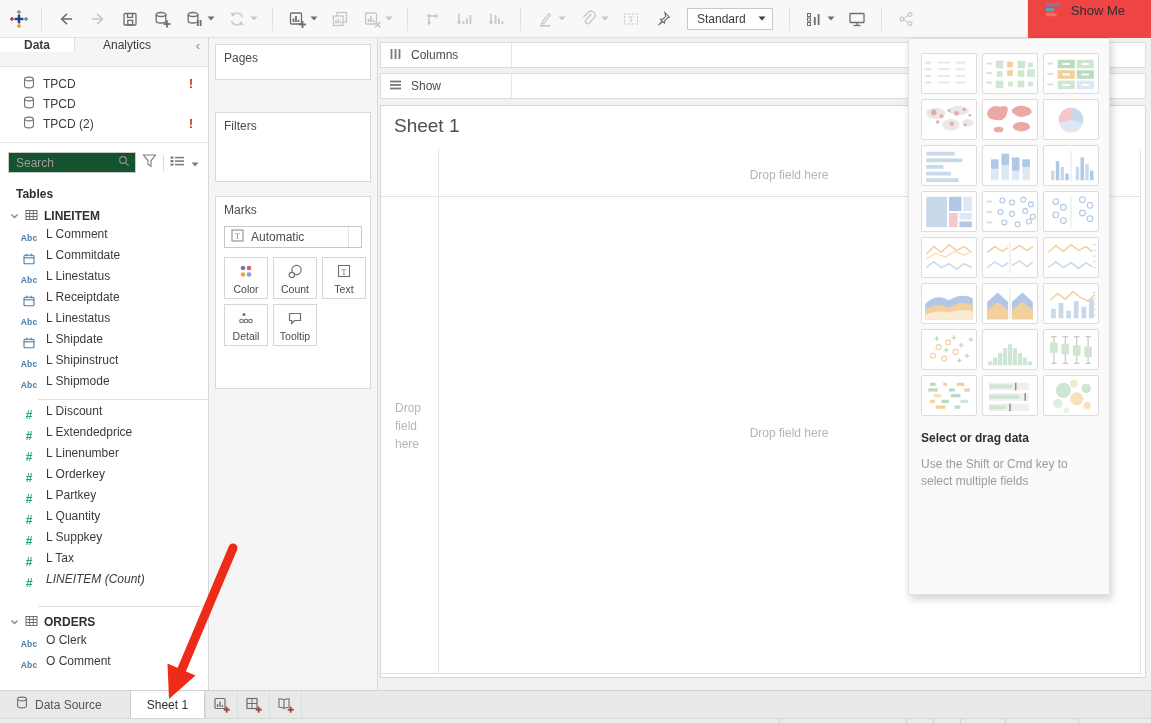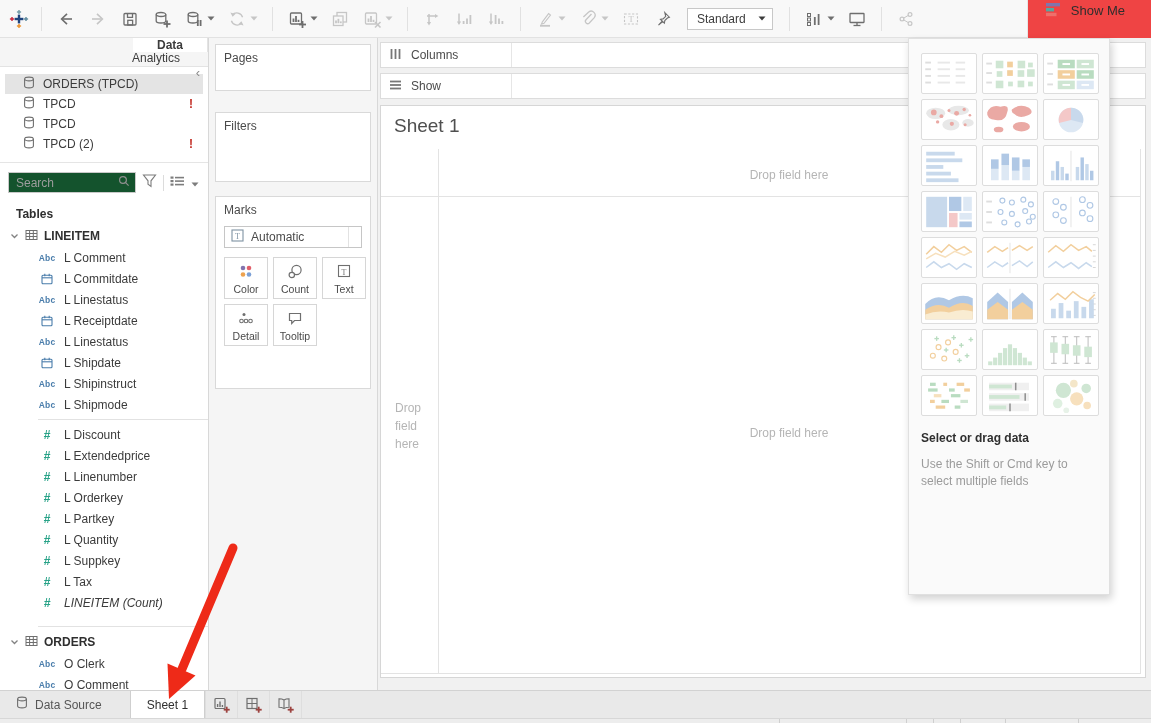--- a/index.html
+++ b/index.html
@@ -13,50 +13,50 @@
   .tb-div{width:1px;height:24px;background:#e1e1e1;margin:0 8px;}
   .tb-caret{margin-left:3px;display:flex;}
   .fit-select{display:flex;align-items:center;border:1px solid #c8c8c8;background:#fff;height:22px;
               padding-left:9px;margin:0 8px;width:86px;box-sizing:border-box;color:#3c3c3c;}
   .fit-select .fcar{margin-left:auto;padding:0 6px;display:flex;}
   #showme-btn{margin-left:auto;height:37px;background:#ef4444;display:flex;align-items:center;gap:8px;
               padding:0 26px 16px 18px;border-left:1px solid #e6e6e6;color:#2e2e2e;font-size:13px;}
   
   #sidebar{position:absolute;left:0;top:38px;width:209px;height:652px;background:#fff;
            border-right:1px solid #d8d8d8;box-sizing:border-box;overflow:hidden;}
-  .side-tabs{height:28px;background:#f5f5f5;border-bottom:1px solid #e3e3e3;display:flex;align-items:flex-end;flex-direction:column;}
+  .side-tabs{height:28px;background:#f5f5f5;border-bottom:1px solid #e3e3e3;display:flex;align-items:flex-start;}
   .stab{display:flex;align-items:center;justify-content:center;width:74px;color:#3c3c3c;}
   .stab.active{background:#fff;border-right:1px solid #e3e3e3;font-weight:bold;margin-bottom:-1px;}
   .stab.plain{width:104px;}
   .collapse{margin-left:auto;display:flex;align-items:center;padding:0 8px;color:#8a8a8a;font-size:13px;}
   #datasources{padding-top:7px;}
   .ds{height:20px;display:flex;align-items:center;gap:8px;padding-left:18px;margin:0 5px;}
   .ds.sel{background:#e4e4e4;}
   .ds .warn{margin-left:auto;margin-right:10px;font-weight:bold;color:var(--warn);}
   #ds-sep{height:1px;background:#e5e5e5;margin-top:8px;}
   .search-row{display:flex;align-items:center;padding:9px 6px 6px 8px;gap:6px;}
   .search-box{flex:0 0 128px;height:21px;border:1px solid #c9c9c9;background:#14532d;display:flex;
               align-items:center;padding:0 5px 0 7px;box-sizing:border-box;color:#9d9d9d;}
   .search-box .ph{flex:1;}
   .vdiv{width:1px;height:16px;background:#dcdcdc;}
   .tables-label{font-weight:bold;color:#2f2f2f;padding:8px 0 4px 16px;}
   .thead{height:22px;display:flex;align-items:center;gap:6px;padding-left:10px;font-weight:bold;color:#2f2f2f;}
-  .frow{height:21px;display:flex;align-items:center;gap:8px;padding-left:38px;color:#3b3b3b;}
+  .frow{height:21px;display:flex;gap:8px;padding-left:20px;color:#3b3b3b;}
   .frow .fic{width:18px;display:flex;justify-content:center;align-items:center;}
   .fic.abc{color:var(--dim);font-size:8.5px;font-weight:bold;letter-spacing:.2px;}
   .fic.num{color:var(--mea);font-size:12px;font-weight:bold;}
   .frow.ital{font-style:italic;}
   .fsep{height:1px;background:#e2e2e2;margin:4px 0 4px 38px;}
   .tgap{height:9px;}
   
   #cards{position:absolute;left:209px;top:38px;width:169px;height:652px;background:#f5f5f5;
          border-right:1px solid #d8d8d8;box-sizing:border-box;}
   .card{position:absolute;left:6px;width:156px;background:#fff;border:1px solid #d9d9d9;
         box-sizing:border-box;padding:6px 8px;color:#4a4a4a;}
-  #card-pages{top:6px;height:47px;}
+  #card-pages{top:6px;height:36px;}
   #card-filters{top:74px;height:70px;}
   #card-marks{top:158px;height:193px;}
   .mark-dd{margin-top:9px;height:22px;border:1px solid #c6c6c6;background:#fff;display:flex;
            align-items:center;gap:7px;padding-left:6px;box-sizing:border-box;}
   .mark-dd .ddcar{margin-left:auto;border-left:1px solid #e2e2e2;height:100%;display:flex;
                   align-items:center;padding:0 6px;}
   .mgrid{display:flex;flex-wrap:wrap;gap:5px;margin-top:9px;width:142px;}
   .mbtn{width:44px;height:42px;border:1px solid #d6d6d6;background:#fff;box-sizing:border-box;
         display:flex;flex-direction:column;align-items:center;justify-content:space-between;
         padding:5px 0 3px;font-size:10.5px;color:#4a4a4a;}
@@ -321,27 +321,20 @@
     </div>
   </div>
 
   <div id="sidebar">
     <div class="side-tabs">
       <div class="stab active">Data</div>
       <div class="stab plain">Analytics</div>
       <div class="collapse">‹</div>
     </div>
     <div id="datasources">
-        <div class="ds sel">
-          <span><svg width="12" height="14" viewBox="0 0 12 14">
-              <ellipse cx="6" cy="3" rx="4.4" ry="1.9" fill="none" stroke="#6f6f6f" stroke-width="1.1"></ellipse>
-              <path d="M1.6 3 V10 c0 1.05 2 1.9 4.4 1.9 s4.4-.85 4.4-1.9 V3" fill="none" stroke="#6f6f6f" stroke-width="1.1"></path>
-            </svg></span>
-          <span>ORDERS (TPCD)</span>
-        </div>
         <div class="ds">
           <span><svg width="12" height="14" viewBox="0 0 12 14">
               <ellipse cx="6" cy="3" rx="4.4" ry="1.9" fill="none" stroke="#6f6f6f" stroke-width="1.1"></ellipse>
               <path d="M1.6 3 V10 c0 1.05 2 1.9 4.4 1.9 s4.4-.85 4.4-1.9 V3" fill="none" stroke="#6f6f6f" stroke-width="1.1"></path>
             </svg></span>
           <span>TPCD</span>
           <span class="warn">!</span>
         </div>
         <div class="ds">
           <span><svg width="12" height="14" viewBox="0 0 12 14">

